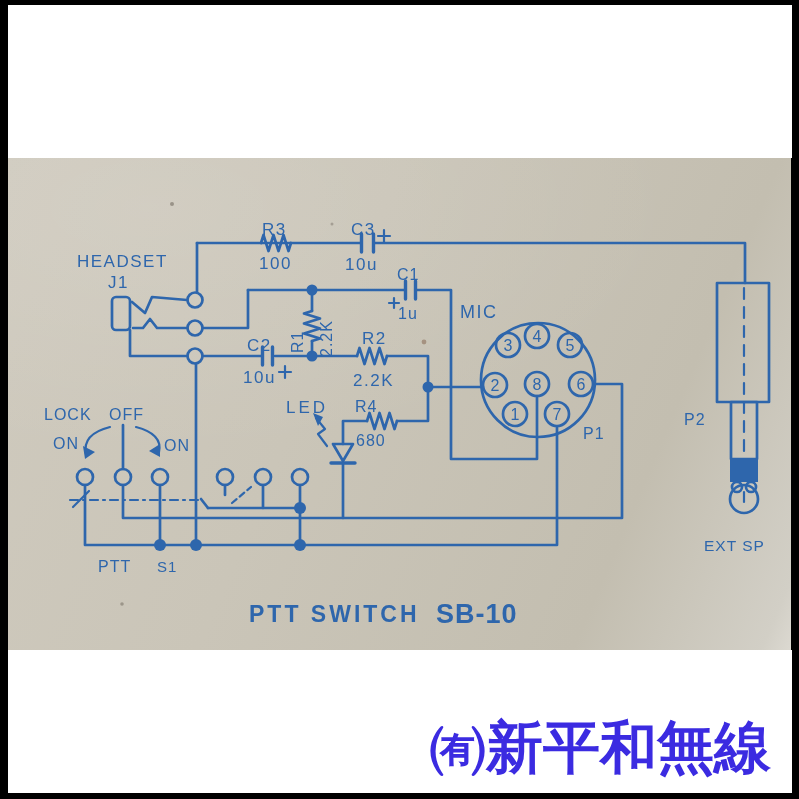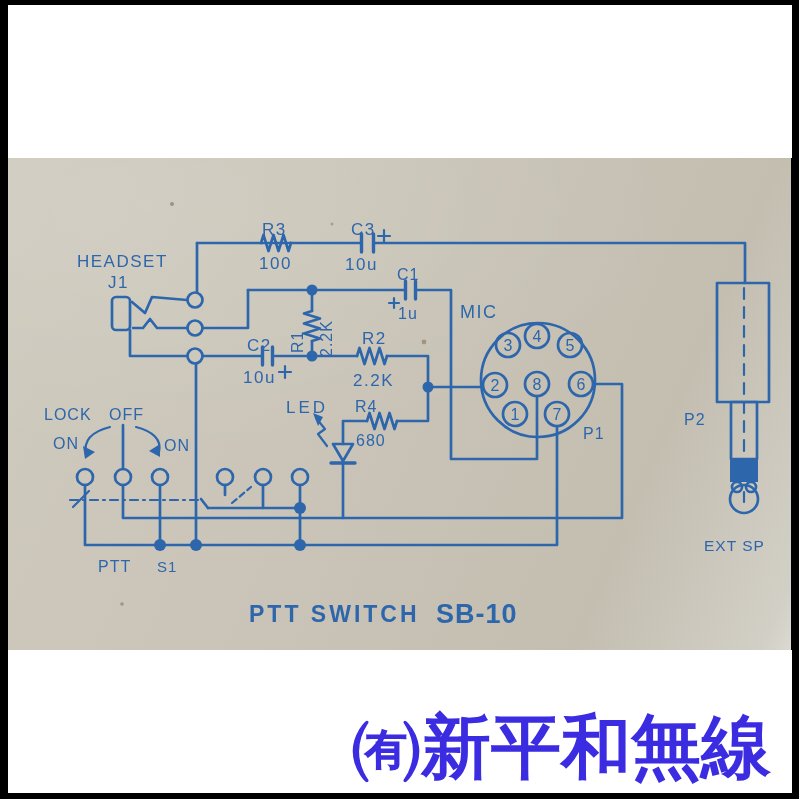--- a/index.html
+++ b/index.html
@@ -22,21 +22,21 @@
   .dot{fill:var(--ink,#2a67b3);stroke:none;}
   .node{fill:none;stroke:var(--ink,#2a67b3);stroke-width:2.7;}
   .filled{fill:var(--ink,#2a67b3);stroke:none;}
   text{fill:var(--ink,#2a67b3);font-family:"Liberation Sans",sans-serif;}
   .lbl{font-size:17px;letter-spacing:1.5px;}
   .sm{font-size:16px;letter-spacing:1px;}
   .pin{font-size:16px;text-anchor:middle;}
   .title-main{font-size:23px;font-weight:700;letter-spacing:3px;}
   .title-model{font-size:27px;font-weight:900;letter-spacing:1px;}
   #footer-text{position:absolute;right:28px;top:712px;height:70px;
-ime    color:var(--footer,#3b2be1);font-size:70px;font-weight:900;line-height:70px;
+ime    color:var(--footer,#3b2be1);font-size:57px;font-weight:900;line-height:70px;
     font-family:"Liberation Sans",sans-serif;letter-spacing:0px;color:var(--footer,#3b2be1);}
 </style>
 </head>
 <body>
 
 <div id="frame">
   <div id="band-top" class="band"></div>
 
   <div id="photo">
     <svg width="783" height="492" viewBox="8 158 783 492" xmlns="http://www.w3.org/2000/svg">

